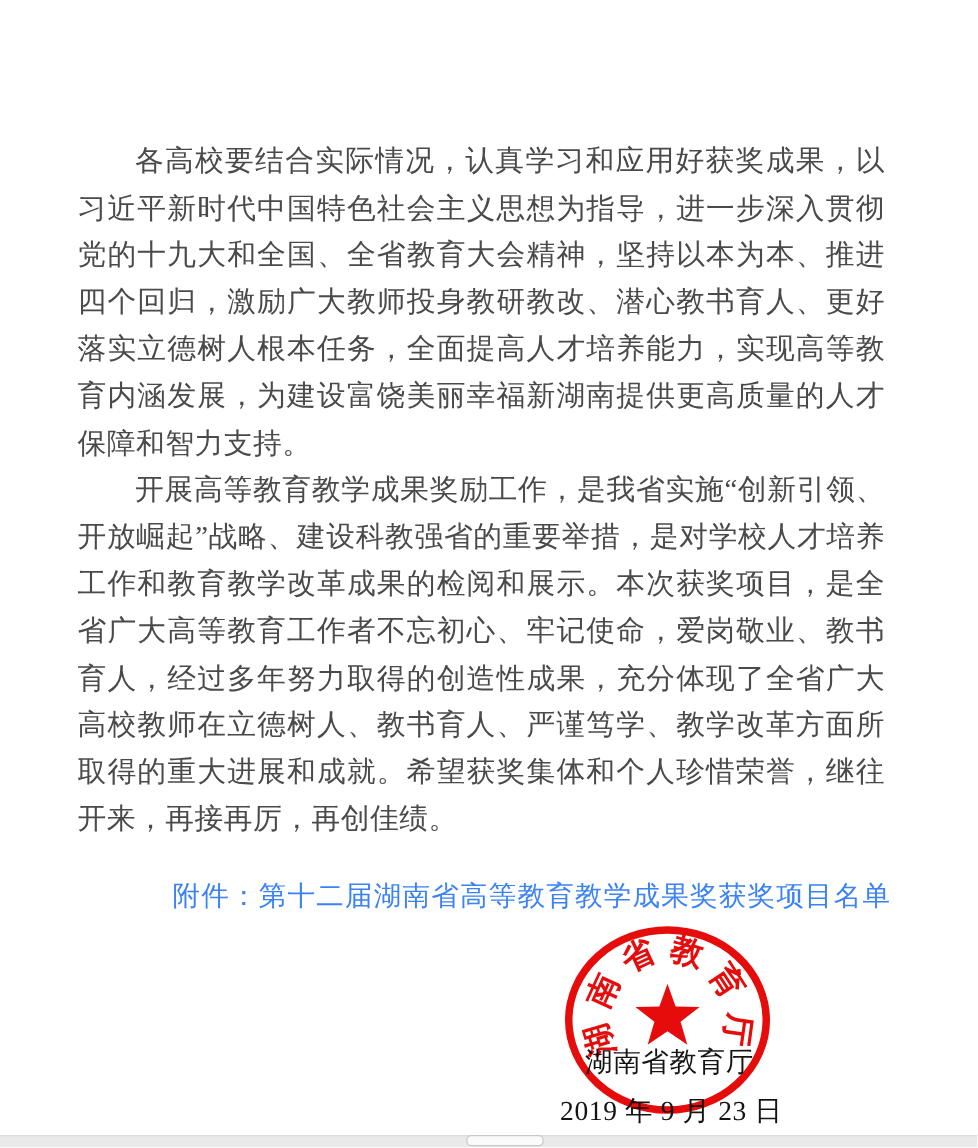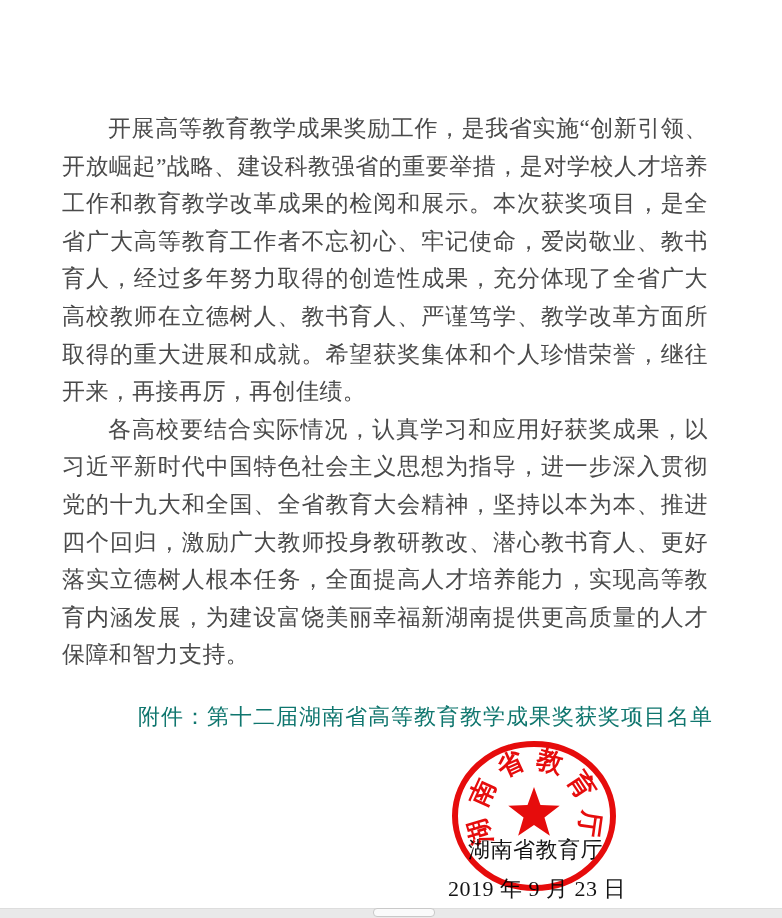--- a/index.html
+++ b/index.html
@@ -33,21 +33,21 @@
   .body-text p {
     margin: 0;
     text-indent: 2em;
   }
   .attachment-line {
     position: absolute;
     left: 138px;
     top: 702px;
     font-size: 22px;
     letter-spacing: 1px;
-    color: #0f766e;
+    color: #3b82f6;
     white-space: nowrap;
   }
   .signature {
     position: absolute;
     left: 468px;
     top: 835px;
     font-size: 22px;
     letter-spacing: 0.5px;
     color: #141414;
     white-space: nowrap;
@@ -93,22 +93,22 @@
     border: 1px solid #c9c9c9;
     border-radius: 4px;
   }
 </style>
 </head>
 <body>
 
 <div class="page">
 
   <div class="body-text">
+    <p>各高校要结合实际情况，认真学习和应用好获奖成果，以习近平新时代中国特色社会主义思想为指导，进一步深入贯彻党的十九大和全国、全省教育大会精神，坚持以本为本、推进四个回归，激励广大教师投身教研教改、潜心教书育人、更好落实立德树人根本任务，全面提高人才培养能力，实现高等教育内涵发展，为建设富饶美丽幸福新湖南提供更高质量的人才保障和智力支持。</p>
     <p>开展高等教育教学成果奖励工作，是我省实施“创新引领、开放崛起”战略、建设科教强省的重要举措，是对学校人才培养工作和教育教学改革成果的检阅和展示。本次获奖项目，是全省广大高等教育工作者不忘初心、牢记使命，爱岗敬业、教书育人，经过多年努力取得的创造性成果，充分体现了全省广大高校教师在立德树人、教书育人、严谨笃学、教学改革方面所取得的重大进展和成就。希望获奖集体和个人珍惜荣誉，继往开来，再接再厉，再创佳绩。</p>
-    <p>各高校要结合实际情况，认真学习和应用好获奖成果，以习近平新时代中国特色社会主义思想为指导，进一步深入贯彻党的十九大和全国、全省教育大会精神，坚持以本为本、推进四个回归，激励广大教师投身教研教改、潜心教书育人、更好落实立德树人根本任务，全面提高人才培养能力，实现高等教育内涵发展，为建设富饶美丽幸福新湖南提供更高质量的人才保障和智力支持。</p>
   </div>
 
   <div class="attachment-line">附件：第十二届湖南省高等教育教学成果奖获奖项目名单</div>
 
   <div class="signature">湖南省教育厅</div>
 
   <div class="doc-date">2019 年 9 月 23 日</div>
 
   <svg class="seal-svg" viewBox="0 0 170 158">
     <ellipse cx="85" cy="79" rx="79" ry="72" fill="none" stroke="#e60c0c" stroke-width="6"></ellipse>

